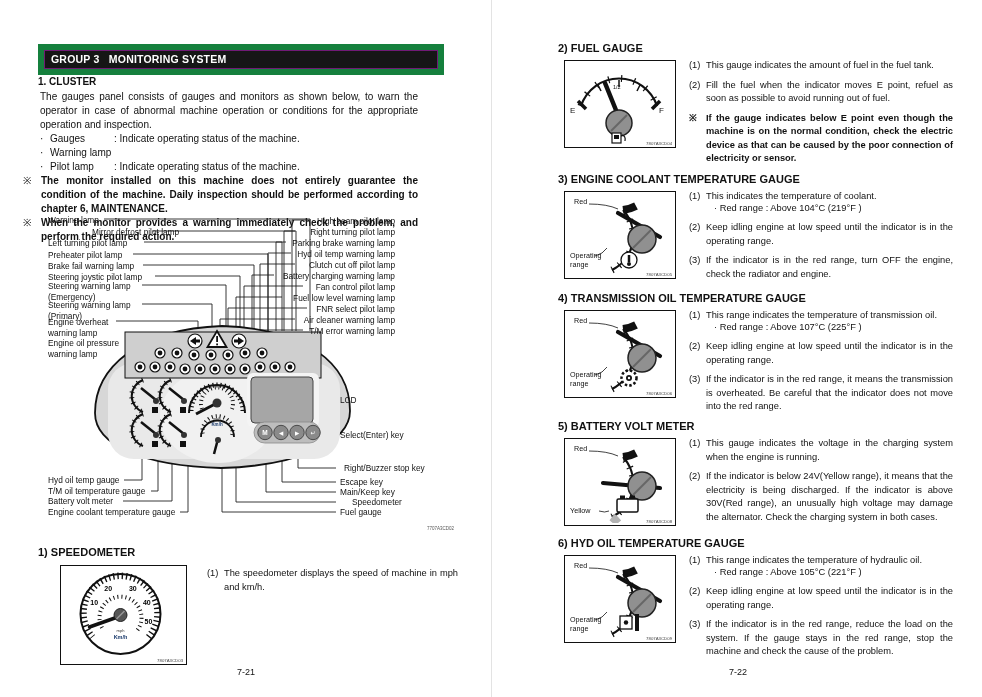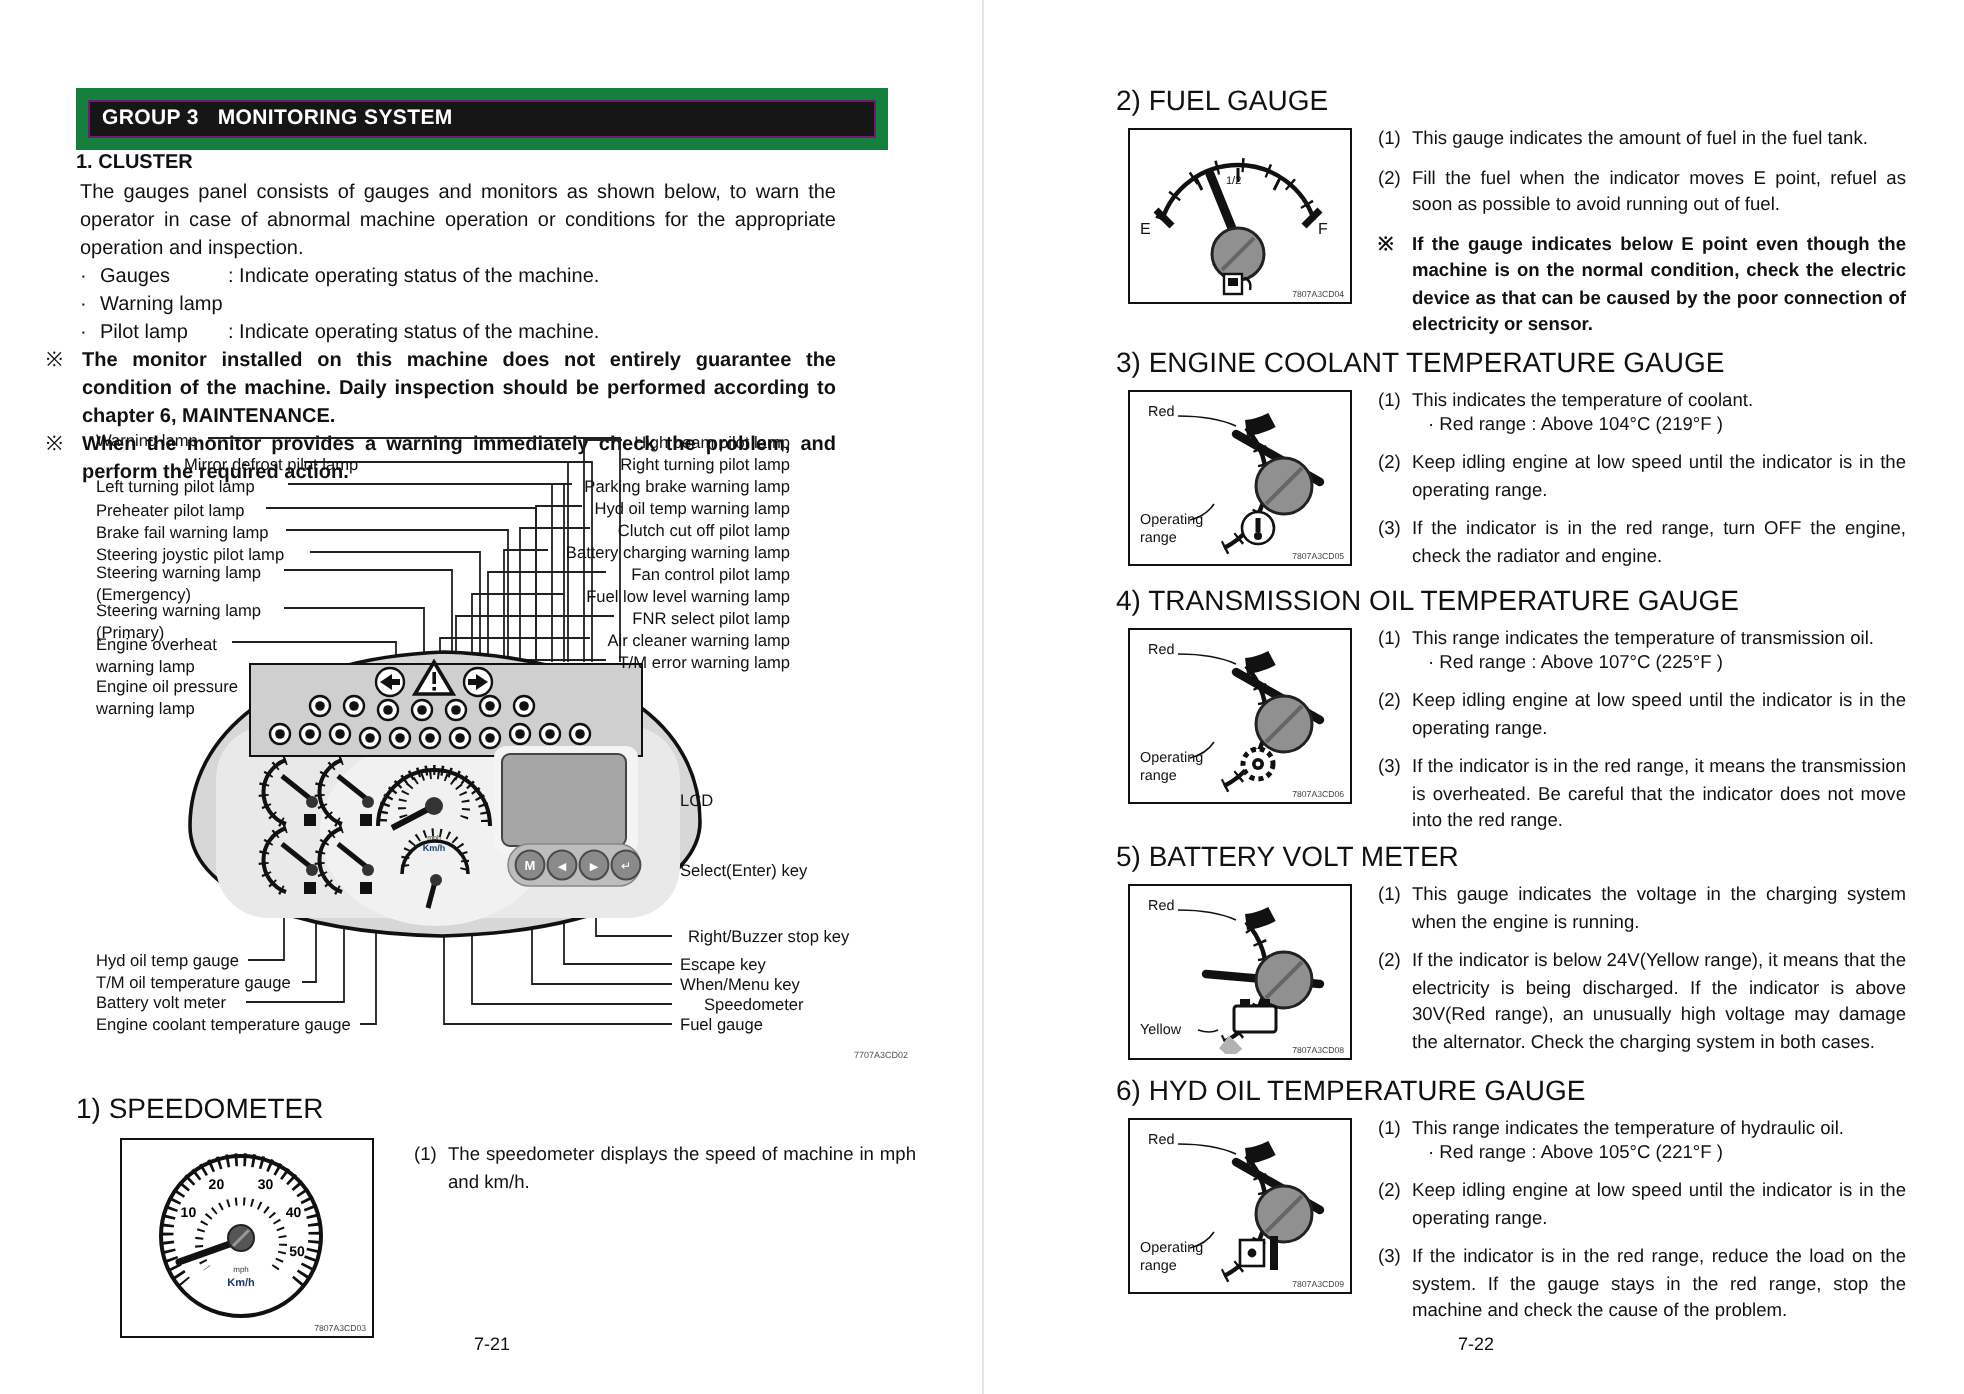--- a/index.html
+++ b/index.html
@@ -33,21 +33,21 @@
 
   
   .diagram{position:absolute;left:38px;top:213px;width:424px;height:334px;}
   .diagram svg{position:absolute;left:0;top:0;}
   .dlab{position:absolute;font-size:8.3px;line-height:10.5px;white-space:pre-line;}
   .dlab-r{position:absolute;font-size:8.3px;line-height:10.5px;text-align:right;right:67px;}
   .dfigcode{position:absolute;right:8px;top:312px;font-size:6px;color:#555;transform:scale(.75);transform-origin:100% 50%;}
 
   
   .speedo-section{position:absolute;left:38px;top:546px;width:420px;}
-  .sub-heading{font-weight:normal;font-size:14px;}
+  .sub-heading{font-weight:bold;font-size:11px;}
   .speedo-row{display:flex;}
   .fig-box{width:125px;height:98px;border:1px solid #111;position:relative;margin-left:22px;margin-top:7px;background:#fff;flex:none;}
   .speedo-items{margin-left:20px;margin-top:9px;width:252px;font-size:9.3px;line-height:13.5px;}
 
   .item{display:flex;margin-bottom:6px;}
   .item .num{width:17px;flex:none;}
   .item .txt{flex:1;text-align:justify;}
   .item.bold .num,.item.bold .txt{font-weight:bold;}
   .subline{margin-left:25px;margin-top:-4px;margin-bottom:6px;}
 
@@ -318,21 +318,21 @@
 
     <div class="dlab" style="left:10px;top:262px;">Hyd oil temp gauge</div>
     <div class="dlab" style="left:10px;top:273px;">T/M oil temperature gauge</div>
     <div class="dlab" style="left:10px;top:283px;">Battery volt meter</div>
     <div class="dlab" style="left:10px;top:294px;">Engine coolant temperature gauge</div>
 
     <div class="dlab" style="left:302px;top:182px;">LCD</div>
     <div class="dlab" style="left:302px;top:217px;">Select(Enter) key</div>
     <div class="dlab" style="left:306px;top:250px;">Right/Buzzer stop key</div>
     <div class="dlab" style="left:302px;top:264px;">Escape key</div>
-    <div class="dlab" style="left:302px;top:274px;">When/Menu key</div>
+    <div class="dlab" style="left:302px;top:274px;">Main/Keep key</div>
     <div class="dlab" style="left:314px;top:284px;">Speedometer</div>
     <div class="dlab" style="left:302px;top:294px;">Fuel gauge</div>
 
     <div class="dfigcode">7707A3CD02</div>
   </div>
 
   <div class="speedo-section">
     <div class="sub-heading">1) SPEEDOMETER</div>
     <div class="speedo-row">
       <div class="fig-box">

